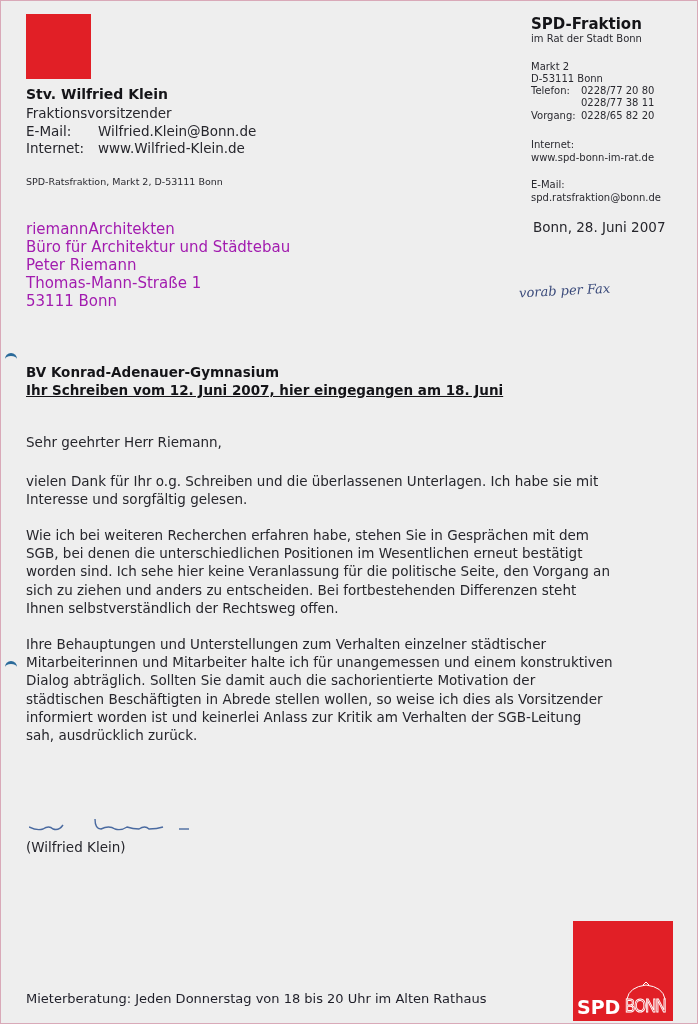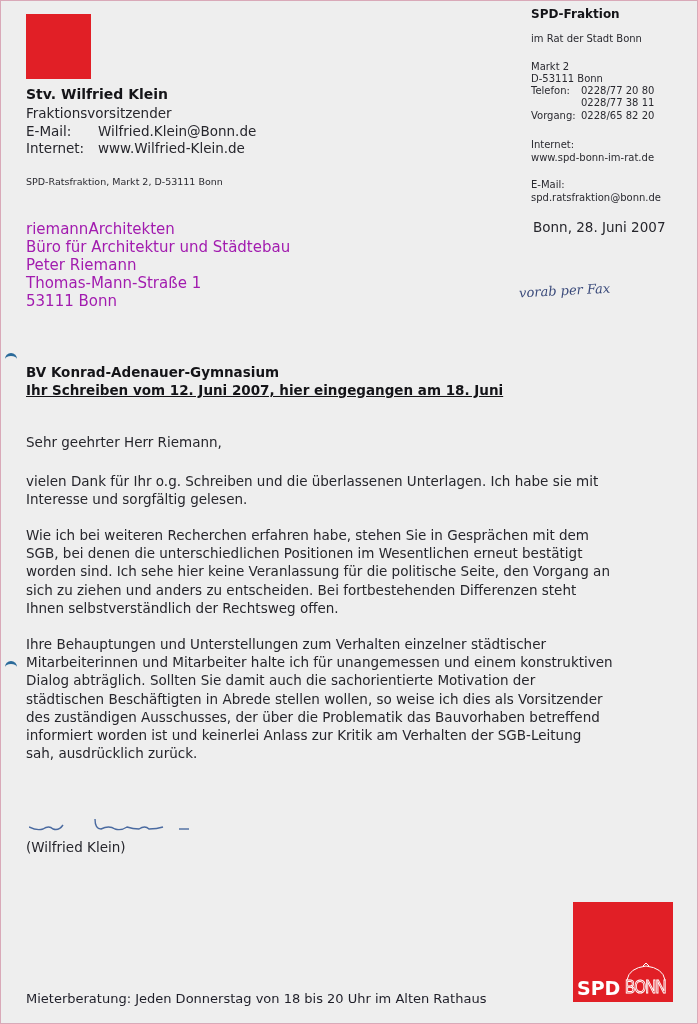--- a/index.html
+++ b/index.html
@@ -19,21 +19,21 @@
   .logo-top {
     position: absolute; left: 25px; top: 13px; width: 65px; height: 65px;
     background: #e11f26;
   }
   .sender-name { left: 25px; top: 85px; font-size: 14px; font-weight: bold; color: #141418; }
   .sender-role { left: 25px; top: 104px; font-size: 13.5px; color: #26262c; }
   .sender-row { left: 25px; font-size: 13.5px; color: #26262c; }
   .sender-row .lbl { display: inline-block; width: 72px; }
   .return-addr { left: 25px; top: 175px; font-size: 9.5px; color: #2a2a30; }
 
-  .right-title { left: 530px; top: 6px; font-size: 12px; font-weight: bold; color: #141418; }
+  .right-title { left: 530px; top: 14px; font-size: 15px; font-weight: bold; color: #141418; }
   .right-sub { left: 530px; top: 32px; font-size: 10px; color: #2a2a30; }
   .right-line { left: 530px; font-size: 10px; color: #2a2a30; line-height: 12px; }
   .right-line .lbl { display: inline-block; width: 50px; }
   .right-line .indent { display: inline-block; width: 50px; }
 
   .date { left: 532px; top: 218px; font-size: 13.5px; color: #26262c; }
 
   .recipient { left: 25px; font-size: 15px; color: #a21caf; }
   .handnote {
     left: 518px; top: 282px; font-size: 13px; color: #3a4a7a;
@@ -47,21 +47,21 @@
     font-size: 13.5px; line-height: 18.2px; color: #26262c;
   }
   .body-text p { margin: 0; }
 
   .signature { position: absolute; left: 28px; top: 814px; width: 200px; height: 24px; }
   .signer { left: 25px; top: 838px; font-size: 13.5px; color: #26262c; }
 
   .footer-note { left: 25px; top: 990px; font-size: 13px; color: #1e1e28; }
 
   .logo-bottom {
-    position: absolute; left: 572px; top: 901px; width: 100px; height: 100px;
+    position: absolute; left: 572px; top: 920px; width: 100px; height: 100px;
     background: #e11f26;
   }
   .logo-bottom .spd {
     position: absolute; left: 4px; top: 75px; font-size: 19px; font-weight: bold;
     color: #ffffff; letter-spacing: 0px;
   }
   .logo-bottom .bonn {
     position: absolute; left: 52px; top: 74px; font-size: 19px;
     color: transparent; -webkit-text-stroke: 1px #ffffff;
     font-family: "Liberation Sans", sans-serif; letter-spacing: -1px;
@@ -140,21 +140,20 @@
     <p>worden sind. Ich sehe hier keine Veranlassung für die politische Seite, den Vorgang an</p>
     <p>sich zu ziehen und anders zu entscheiden. Bei fortbestehenden Differenzen steht</p>
     <p>Ihnen selbstverständlich der Rechtsweg offen.</p>
   </div>
 
   <div class="body-text" style="top:634px;">
     <p>Ihre Behauptungen und Unterstellungen zum Verhalten einzelner städtischer</p>
     <p>Mitarbeiterinnen und Mitarbeiter halte ich für unangemessen und einem konstruktiven</p>
     <p>Dialog abträglich. Sollten Sie damit auch die sachorientierte Motivation der</p>
     <p>städtischen Beschäftigten in Abrede stellen wollen, so weise ich dies als Vorsitzender</p>
-    <p>des zuständigen Ausschusses, der über die Problematik das Bauvorhaben betreffend</p>
     <p>informiert worden ist und keinerlei Anlass zur Kritik am Verhalten der SGB-Leitung</p>
     <p>sah, ausdrücklich zurück.</p>
   </div>
 
 
   <svg class="signature" viewBox="0 0 200 24">
     <path d="M0 12 Q8 16 14 14 Q20 10 24 14 Q30 16 34 10" fill="none" stroke="#4a6aa0" stroke-width="1.4"></path>
     <path d="M66 4 Q66 14 72 14 Q80 10 86 14 Q92 16 98 12 Q104 14 110 14 Q116 10 120 14 Q128 14 134 12" fill="none" stroke="#4a6aa0" stroke-width="1.4"></path>
     <path d="M150 14 L160 14" fill="none" stroke="#4a6aa0" stroke-width="1.4"></path>
   </svg>

